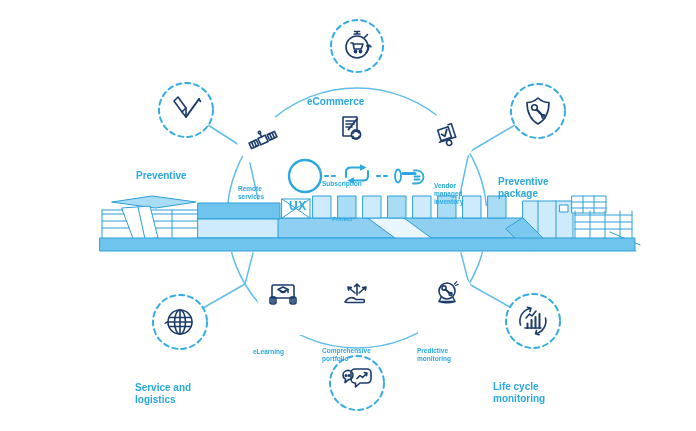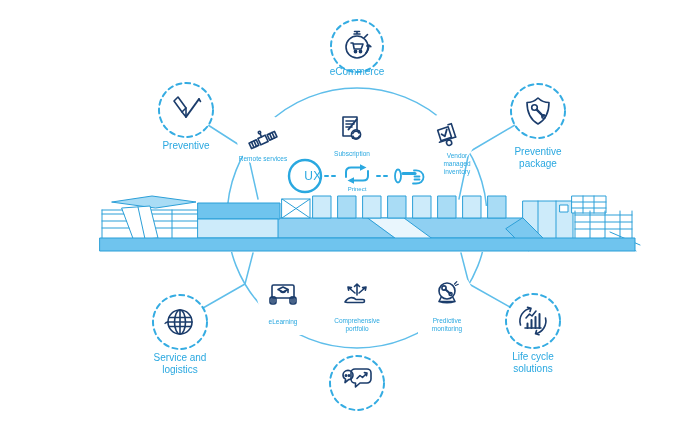--- a/index.html
+++ b/index.html
@@ -3,21 +3,21 @@
 <meta charset="utf-8">
 <style>
   html,body{margin:0;padding:0;background:#fff;}
   .stage{position:relative;width:696px;height:431px;background:#fff;overflow:hidden;
          font-family:"Liberation Sans",sans-serif;}
   .stage svg{position:absolute;left:0;top:0;}
   svg *{stroke-linecap:round;stroke-linejoin:round;}
   .nic{stroke:#1B3C6B;fill:none;stroke-width:1.6px;}
   .acc{stroke:#2AA8E0;fill:none;}
   .mach{stroke:#2B9FD8;stroke-width:1px;}
-  .label{position:absolute;color:#2AA8E0;font-weight:normal;text-align:center;line-height:1.18;}
+  .label{position:absolute;color:#2AA8E0;font-weight:bold;line-height:1.18;margin-top:30px;}
   .label.outer{font-size:10px;}
   .label.inner{font-size:6.5px;line-height:1.25;}
   .label.tiny{font-size:6px;}
   .label.ux{font-size:12px;letter-spacing:.5px;}
 </style>
 </head>
 <body>
 
 <div class="stage">
 
@@ -214,21 +214,21 @@
     <path d="M-7,-2.5 H5" stroke-width="3.2"></path>
     <path d="M4,-5.5 C10,-6.5 13.5,-3 13.5,1 C13.5,5.5 10,7.5 6,7.5 L3,7.5"></path>
     <path d="M4.5,0.5 H9.5 M4.5,3.5 H9.5"></path>
   </g>
 </svg>
 
 <div class="label outer" style="left:307px;top:66px;width:100px">eCommerce</div>
 <div class="label outer" style="left:136px;top:140px;width:100px">Preventive</div>
 <div class="label outer" style="left:498px;top:146px;width:80px">Preventive package</div>
 <div class="label outer" style="left:135px;top:352px;width:90px">Service and logistics</div>
-<div class="label outer" style="left:493px;top:351px;width:80px">Life cycle solutions</div>
+<div class="label outer" style="left:493px;top:351px;width:80px">Life cycle monitoring</div>
 
 <div class="label inner" style="left:238px;top:155px;width:50px">Remote services</div>
 <div class="label inner" style="left:322px;top:150px;width:60px">Subscription</div>
 <div class="label inner" style="left:434px;top:152px;width:46px">Vendor managed inventory</div>
 <div class="label inner" style="left:253px;top:318px;width:60px">eLearning</div>
 <div class="label inner" style="left:322px;top:317px;width:70px">Comprehensive portfolio</div>
 <div class="label inner" style="left:417px;top:317px;width:60px">Predictive monitoring</div>
 
 <div class="label ux" style="left:289px;top:169px;width:48px">UX</div>
 <div class="label tiny" style="left:332px;top:186px;width:50px">Prinect</div>

